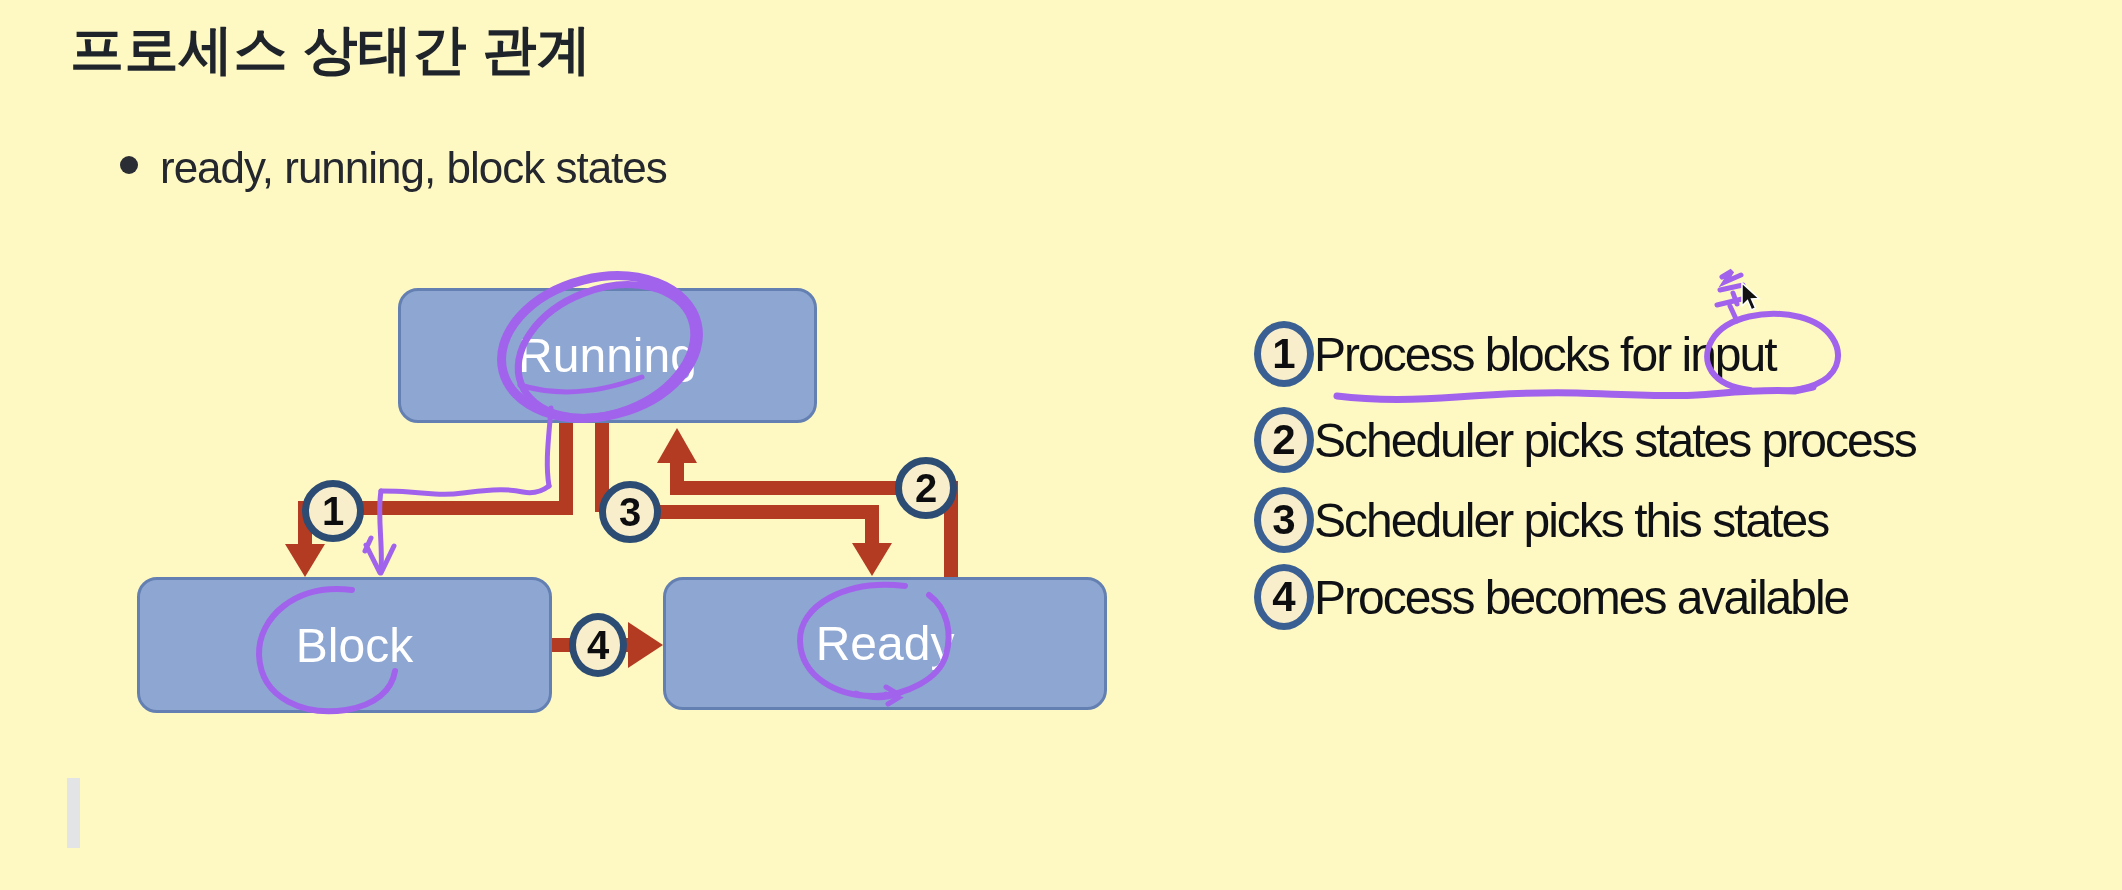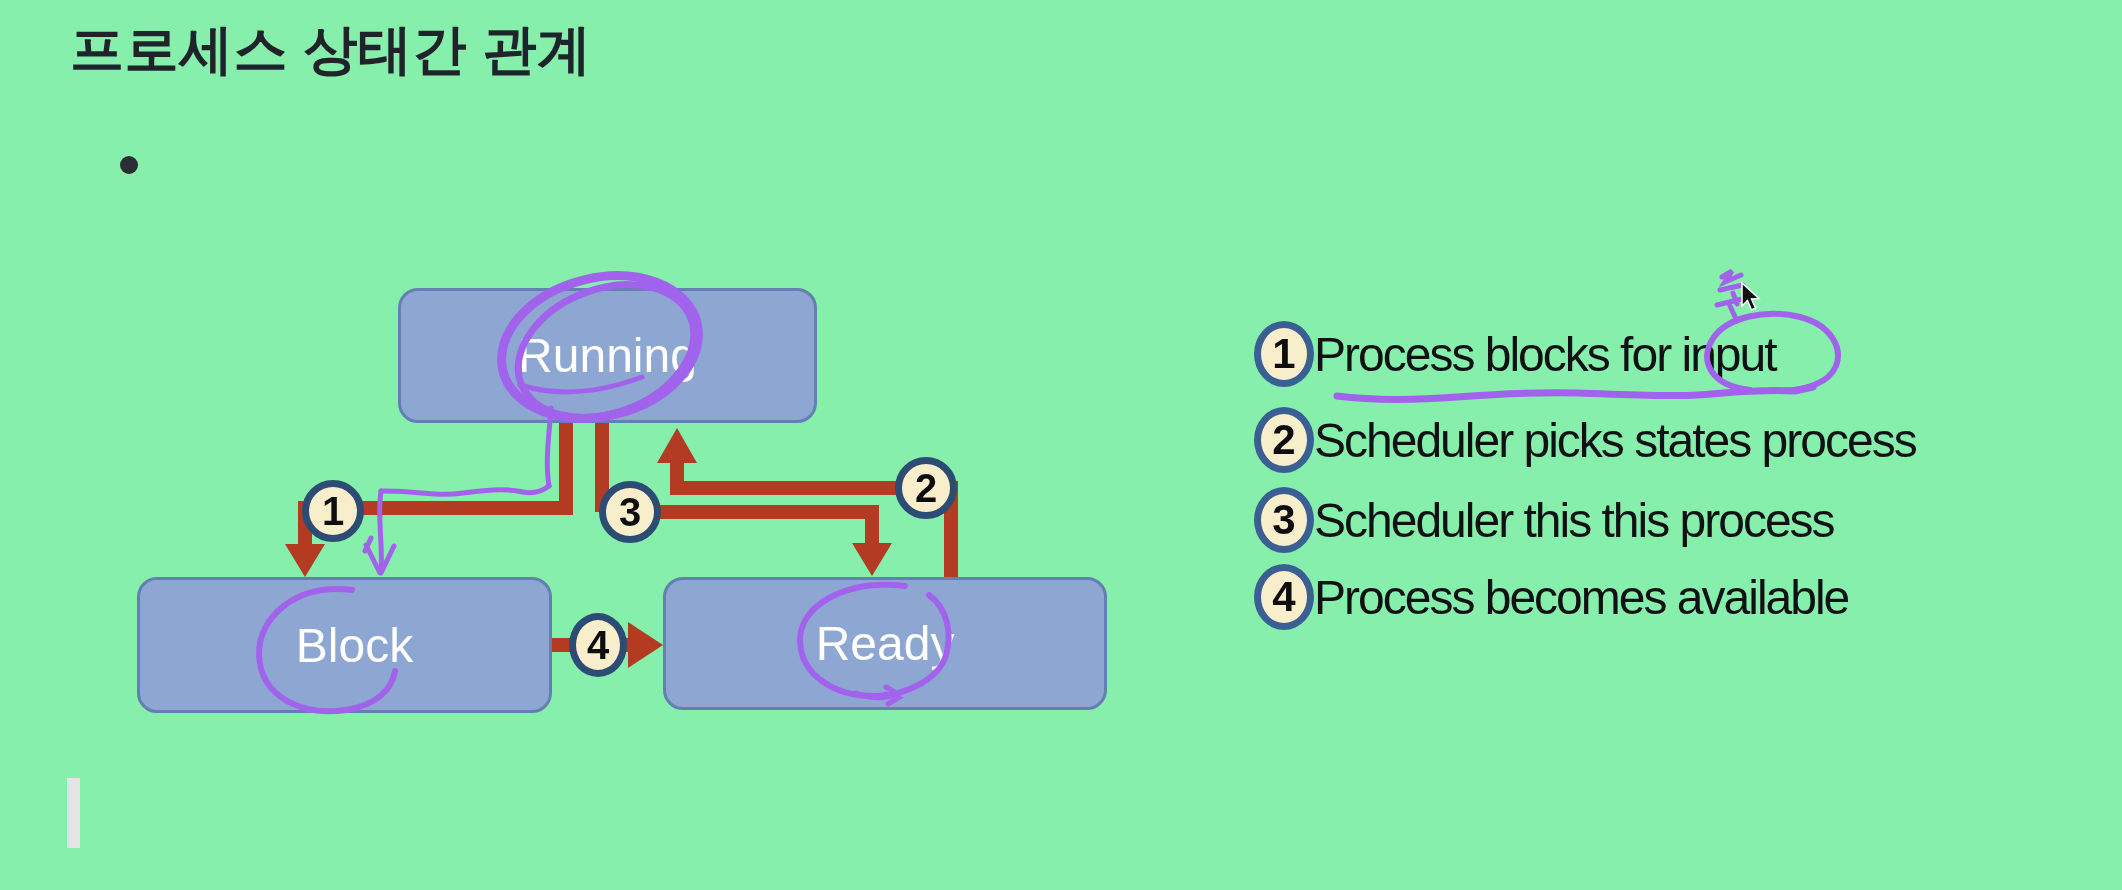--- a/index.html
+++ b/index.html
@@ -1,16 +1,16 @@
 <!DOCTYPE html>
 <html><head>
 <meta charset="utf-8">
 <style>
   html,body{margin:0;padding:0;background:#ffffff;}
-  .canvas{position:relative;width:2122px;height:890px;background:#86efac;overflow:hidden;
+  .canvas{position:relative;width:2122px;height:890px;background:#fef9c3;overflow:hidden;
           font-family:"Liberation Sans","DejaVu Sans",sans-serif;}
   .abs{position:absolute;}
   .title{left:70px;top:14px;font-size:54px;font-weight:700;color:#1f242b;letter-spacing:0.5px;}
   .bullet-dot{left:120px;top:156px;width:18px;height:18px;border-radius:50%;background:#2a2d33;}
   .bullet-text{left:160px;top:143px;font-size:44px;color:#24272d;letter-spacing:-1px;}
   .state{position:absolute;background:#8ea6d2;border:3px solid #6480b2;border-radius:20px;
          display:flex;align-items:center;justify-content:center;color:#ffffff;
          font-size:48px;letter-spacing:0px;z-index:1;box-sizing:border-box;}
   .svglayer{position:absolute;left:0;top:0;z-index:2;}
   .badge{position:absolute;background:#f8eecb;border:7px solid #2c4c74;border-radius:50%;
@@ -24,20 +24,21 @@
   .quote-bar{left:67px;top:778px;width:13px;height:70px;background:#e3e4e6;}
   .footer-text{left:125px;top:792px;font-size:46px;color:#6d7580;letter-spacing:-1.5px;}
 </style>
 </head>
 <body>
 
 <div class="canvas">
 
   <div class="abs title">프로세스 상태간 관계</div>
   <div class="abs bullet-dot"></div>
+  <div class="abs bullet-text">ready, running, block states</div>
 
   <div class="state" style="left:398px;top:288px;width:419px;height:135px;">
     <span>Running</span>
   </div>
   <div class="state" style="left:137px;top:577px;width:415px;height:136px;padding-left:20px;">
     <span>Block</span>
   </div>
   <div class="state" style="left:663px;top:577px;width:444px;height:133px;">
     <span>Ready</span>
   </div>
@@ -106,21 +107,21 @@
   <div class="legend-row" style="left:1254px;top:407px;">
     <div class="legend-badge">
       <span>2</span>
     </div>
     <div class="legend-text">Scheduler picks states process</div>
   </div>
   <div class="legend-row" style="left:1254px;top:487px;">
     <div class="legend-badge">
       <span>3</span>
     </div>
-    <div class="legend-text">Scheduler this this process</div>
+    <div class="legend-text">Scheduler picks this states</div>
   </div>
   <div class="legend-row" style="left:1254px;top:564px;">
     <div class="legend-badge">
       <span>4</span>
     </div>
     <div class="legend-text">Process becomes available</div>
   </div>
 
   <div class="abs quote-bar"></div>
 

